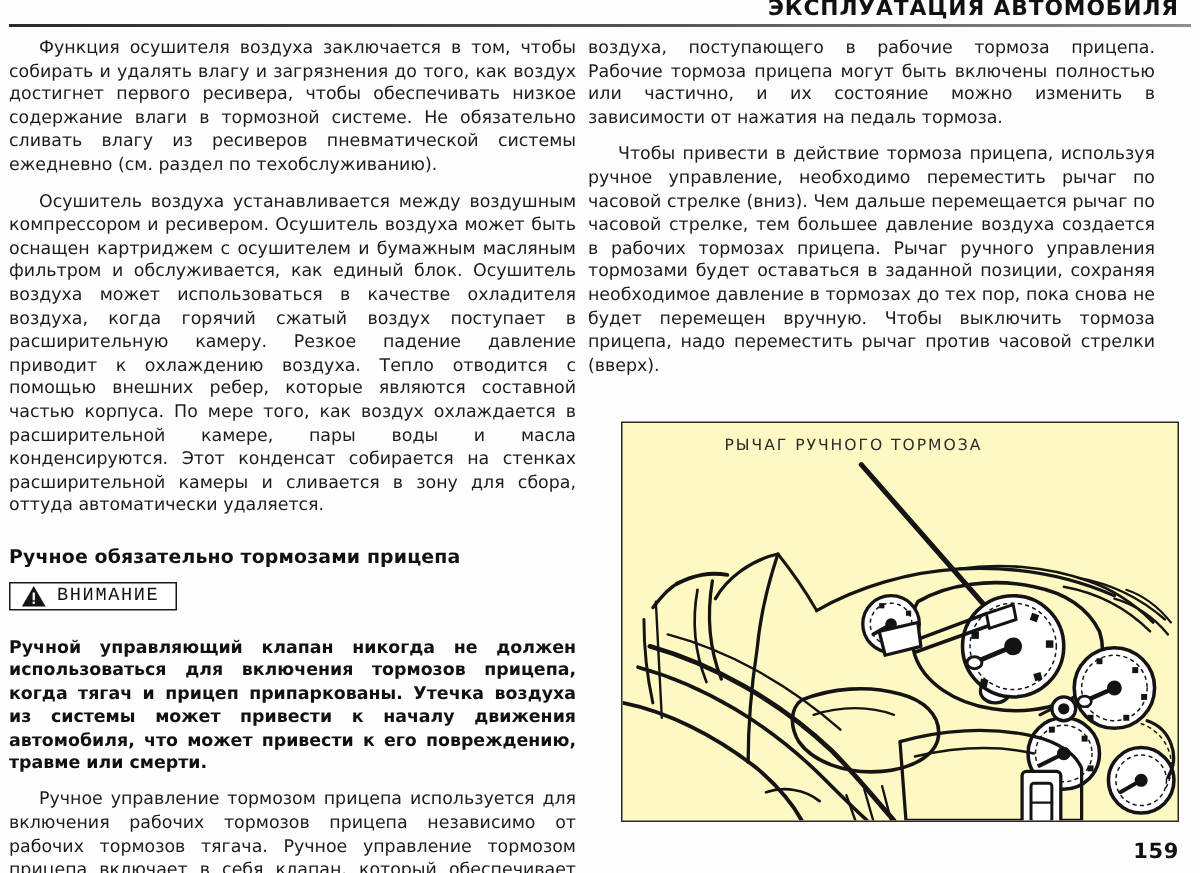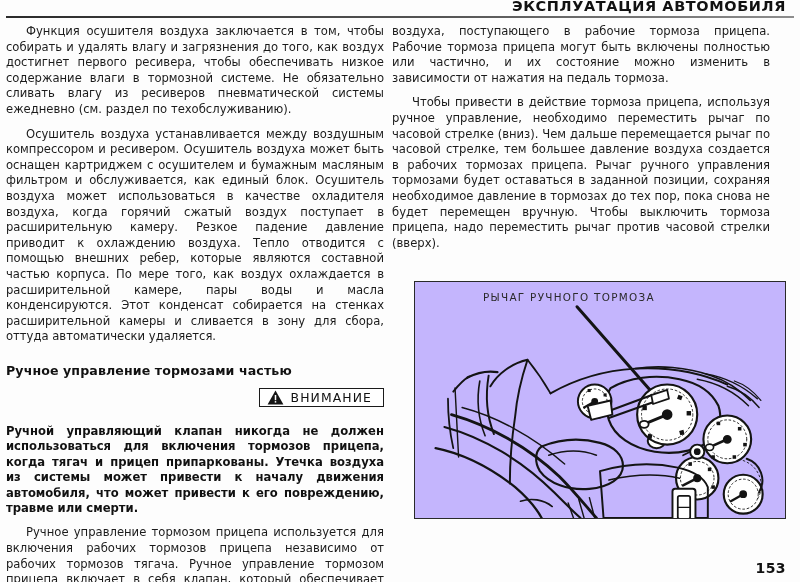--- a/index.html
+++ b/index.html
@@ -69,22 +69,23 @@
     text-align: justify;
     text-indent: 20px;
     color: #1b1b1b;
     hyphens: manual;
   }
   p.body-text.no-indent { text-indent: 0; }
 
   
   .warning-wrap {
     display: flex;
-    justify-content: flex-end;
+    justify-content: flex-start;
     margin: 2px 0 8px 0;
+    font-family: Liberation Mono, monospace;
   }
   .warning-box {
     display: inline-flex;
     align-items: center;
     gap: 7px;
     border: 1.6px solid #1a1a1a;
     padding: 1px 11px 1px 7px;
     background: #fff;
   }
   .warn-triangle {
@@ -107,23 +108,23 @@
     text-indent: 0;
     color: #111;
   }
 
   
   .figure-box {
     position: absolute;
     left: 414px;
     top: 281px;
     width: 372px;
-    height: 238px;
+    height: 267px;
     border: 1.3px solid #2a2a2a;
-    background: #c4b5fd;
+    background: #fef9c3;
     box-sizing: border-box;
     overflow: hidden;
   }
   .figure-caption {
     position: absolute;
     left: 68px;
     top: 9px;
     font-size: 10.4px;
     letter-spacing: 1.3px;
     color: #2a2a2a;
@@ -156,21 +157,21 @@
   <div class="header-title">ЭКСПЛУАТАЦИЯ АВТОМОБИЛЯ</div>
   <div class="header-rule"></div>
 
   <div class="col col-left">
 
 
     <p class="body-text">Функция осушителя воздуха заключается в том, чтобы собирать и удалять влагу и загрязнения до того, как воздух достигнет первого ресивера, чтобы обеспечивать низкое содержание влаги в тормозной системе. Не обязательно сливать влагу из ресиверов пневматической системы ежедневно (см. раздел по техобслуживанию).</p>
 
     <p class="body-text">Осушитель воздуха устанавливается между воздушным компрессором и ресивером. Осушитель воздуха может быть оснащен картриджем с осушителем и бумажным масляным фильтром и обслуживается, как единый блок. Осушитель воздуха может использоваться в качестве охладителя воздуха, когда горячий сжатый воздух поступает в расширительную камеру. Резкое падение давление приводит к охлаждению воздуха. Тепло отводится с помощью внешних ребер, которые являются составной частью корпуса. По мере того, как воздух охлаждается в расширительной камере, пары воды и масла конденсируются. Этот конденсат собирается на стенках расширительной камеры и сливается в зону для сбора, оттуда автоматически удаляется.</p>
 
-    <h2 class="section-heading spaced">Ручное управление тормозами частью</h2>
+    <h2 class="section-heading spaced">Ручное обязательно тормозами прицепа</h2>
 
     <div class="warning-wrap">
       <div class="warning-box">
         <svg class="warn-triangle" viewBox="0 0 17 15">
           <path d="M8.5 0.6 L16.4 14.4 L0.6 14.4 Z" fill="#151515"></path>
           <rect x="7.75" y="5.0" width="1.5" height="5.2" fill="#ffffff"></rect>
           <rect x="7.75" y="11.1" width="1.5" height="1.5" fill="#ffffff"></rect>
         </svg>
         <span class="warning-label">ВНИМАНИЕ</span>
       </div>
@@ -305,15 +306,15 @@
         <path d="M150 250 L156 267" stroke-width="1.6"></path>
         <path d="M162 246 L168 267" stroke-width="1.6"></path>
         <path d="M174 244 L180 267" stroke-width="1.6"></path>
 
         <path d="M330 118 C344 122 356 130 366 142" stroke-width="1.6"></path>
         <path d="M338 112 C350 116 360 124 368 134" stroke-width="1.4"></path>
       </g>
     </svg>
   </div>
 
-  <div class="page-number">153</div>
+  <div class="page-number">159</div>
 
 </div>
 
 </body></html>

